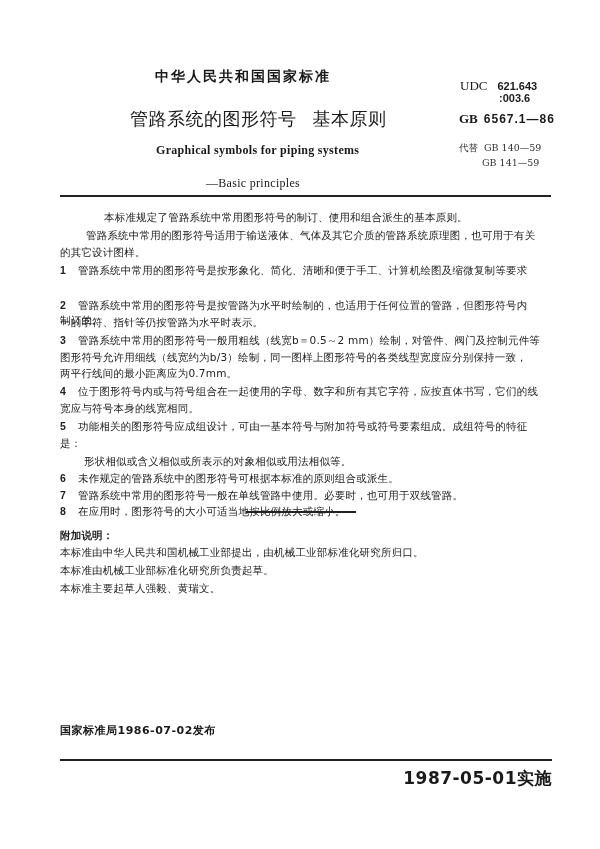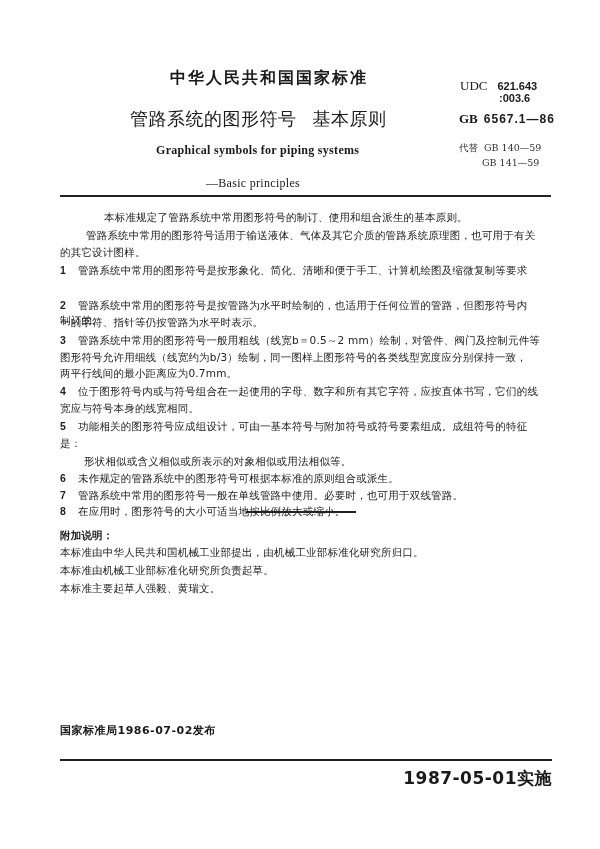--- a/index.html
+++ b/index.html
@@ -1,19 +1,19 @@
 <!DOCTYPE html>
 <html><head>
 <meta charset="utf-8">
 <style>
   html, body { margin: 0; padding: 0; background: #ffffff; }
   body { width: 600px; height: 849px; position: relative; overflow: hidden;
          font-family: "DejaVu Serif", "Liberation Serif", serif; color: #1a1a1a; }
   .abs { position: absolute; white-space: nowrap; }
-  .cn-title-std { left: 170px; top: 68px; font-size: 16px; letter-spacing: 2px;
+  .cn-title-std { left: 155px; top: 68px; font-size: 14px; letter-spacing: 2px;
                   font-family: "DejaVu Sans", sans-serif; font-weight: bold; }
   .cn-title-main { left: 130px; top: 107px; font-size: 18px; letter-spacing: 0.5px;
                    font-family: "DejaVu Sans", sans-serif; }
   .cn-title-main .gap { display: inline-block; width: 16px; }
   .en-title-1 { left: 156px; top: 143px; font-size: 12px; font-weight: bold;
                 font-family: "Liberation Serif", serif; letter-spacing: 0.3px; }
   .en-title-2 { left: 206px; top: 176px; font-size: 12px; font-weight: normal;
                 font-family: "Liberation Serif", serif; letter-spacing: 0.3px; }
   .udc { left: 460px; top: 78px; font-size: 13px; font-family: "Liberation Serif", serif; }
   .udc .num { font-family: "Liberation Sans", sans-serif; font-weight: bold; font-size: 11px; margin-left: 10px; }

